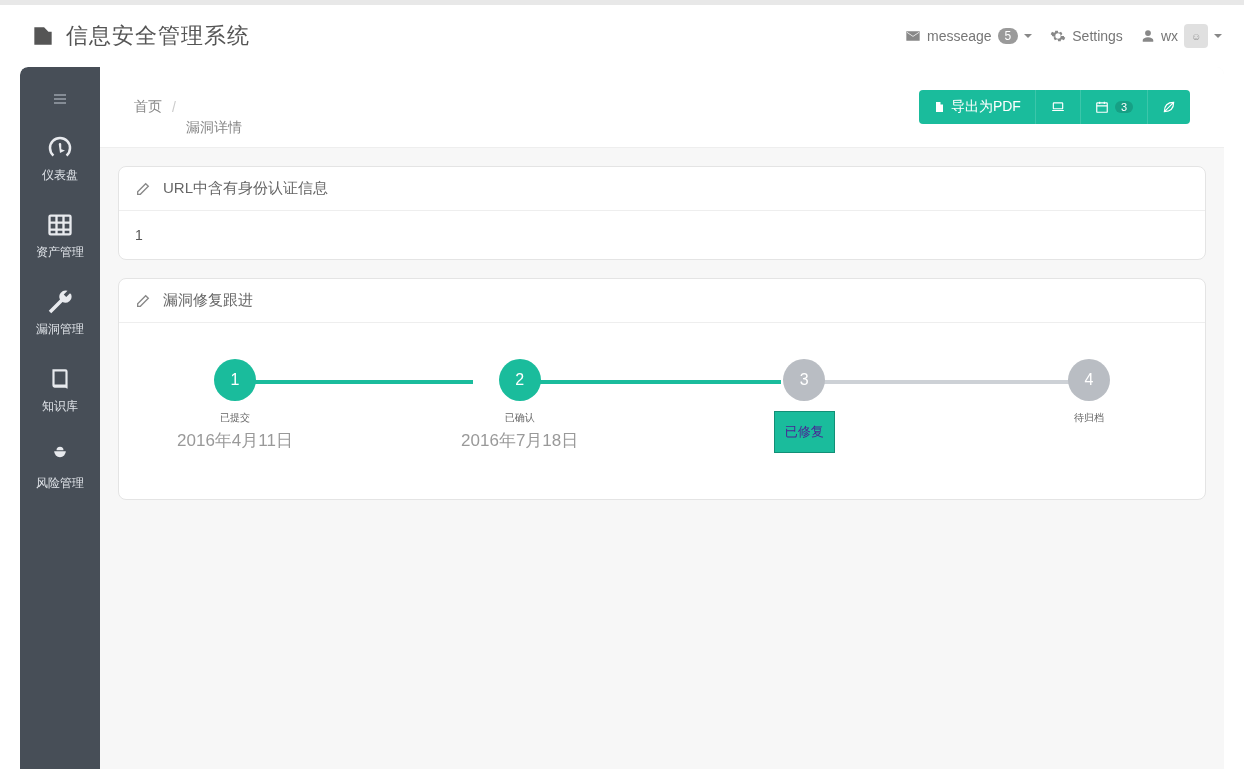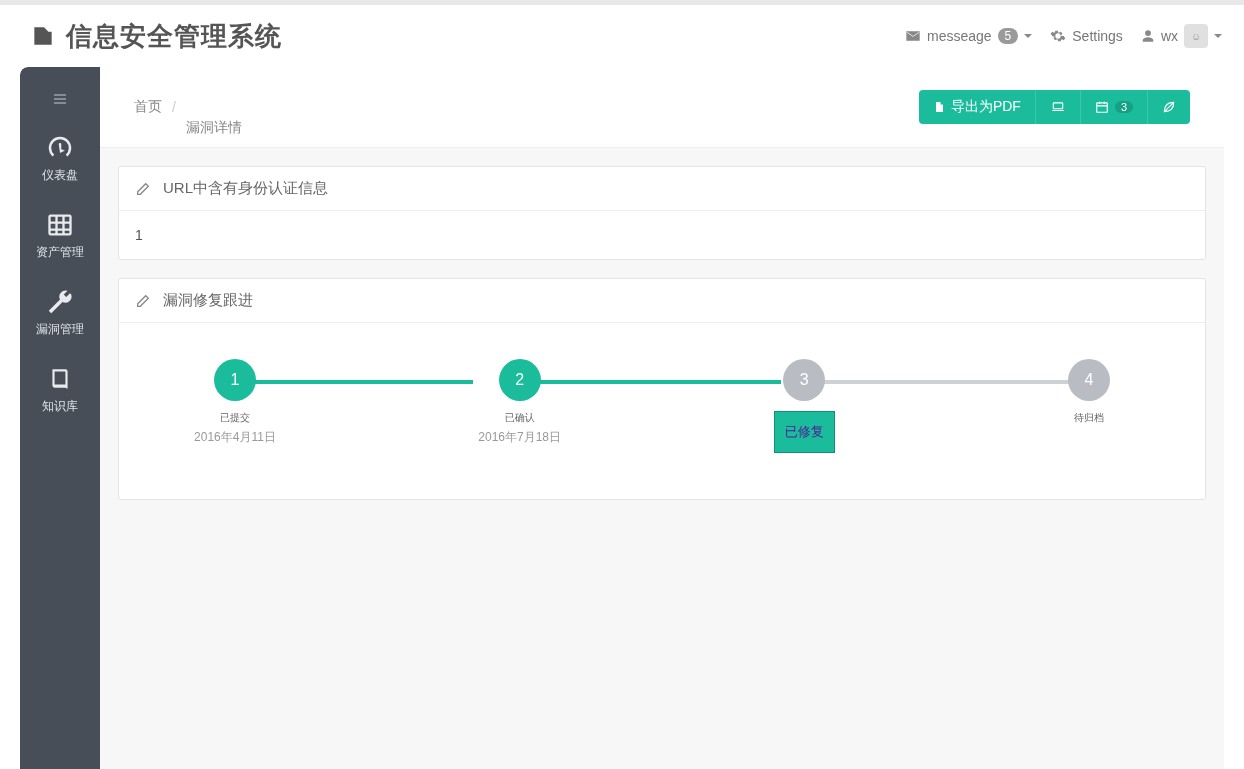--- a/index.html
+++ b/index.html
@@ -24,22 +24,22 @@
     padding: 10px 22px 10px 30px;
     height: 62px;
   }
   .brand {
     display: flex;
     align-items: center;
     gap: 10px;
     color: #555;
   }
   .brand-title {
-    font-size: 26px;
-    font-weight: 700;
+    font-size: 22px;
+    font-weight: 400;
     color: #555;
     letter-spacing: 1px;
   }
   .header-right {
     display: flex;
     align-items: center;
     gap: 18px;
     color: #777;
   }
   .hdr-item {
@@ -168,21 +168,21 @@
     color: #fff;
     border-radius: 8px;
     padding: 0 6px;
     font-size: 11px;
   }
 
   .panel {
     margin: 18px 18px 0 18px;
     background: #fff;
     border: 1px solid #e4e4e4;
-    border-radius: 3px;
+    border-radius: 8px;
   }
   .panel-head {
     padding: 12px 16px;
     display: flex;
     align-items: center;
     gap: 12px;
     color: #666;
     border-bottom: 1px solid #eee;
     font-size: 15px;
   }
@@ -212,21 +212,21 @@
     width: 42px; height: 42px;
     border-radius: 50%;
     display: flex; align-items: center; justify-content: center;
     color: #fff;
     font-size: 16px;
     font-weight: 500;
   }
   .step.done .step-circle { background: #1abc9c; }
   .step.todo .step-circle { background: #b9bdc3; }
   .step-label { margin-top: 10px; color: #666; font-size: 10px; text-align:center; }
-  .step-date { margin-top: 4px; color: #999; font-size: 12px; }
+  .step-date { margin-top: 4px; color: #999; font-size: 17px; }
   .step-badge {
     margin-top: 10px;
     padding: 11px 10px;
     background: #1abc9c;
     color: #4c1d95;
     border: 1px solid #128f76;
     font-size: 13px;
   }
 
   .step-line {
@@ -325,20 +325,28 @@
 
     <div class="side-item">
       <span class="side-ico">
         <svg width="26" height="28" viewBox="0 0 24 24" fill="#e8eaee">
             <path d="M5 3h12a2 2 0 012 2v16l-2-1H7a2 2 0 01-2-2V3zm2 2v12h10V5H7z"></path>
           </svg>
       </span>
       <span class="side-label">知识库</span>
     </div>
 
+    <div class="side-item">
+      <span class="side-ico">
+        <svg width="28" height="28" viewBox="0 0 24 24" fill="#e8eaee">
+            <path d="M12 4a3 3 0 013 3h-6a3 3 0 013-3zm-5 4h10a5 5 0 01-10 0zm-4 2h3m12 0h3M4 14h3m10 0h3M5 18l2-2m10 2l-2-2M12 8v12"></path>
+          </svg>
+      </span>
+      <span class="side-label">风险管理</span>
+    </div>
   </div>
 
   <div class="content">
 
     <div class="crumb-bar">
       <div class="breadcrumb">
         <span class="home">首页</span>
         <span class="sep">/</span>
         <span class="current">漏洞详情</span>
       </div>

